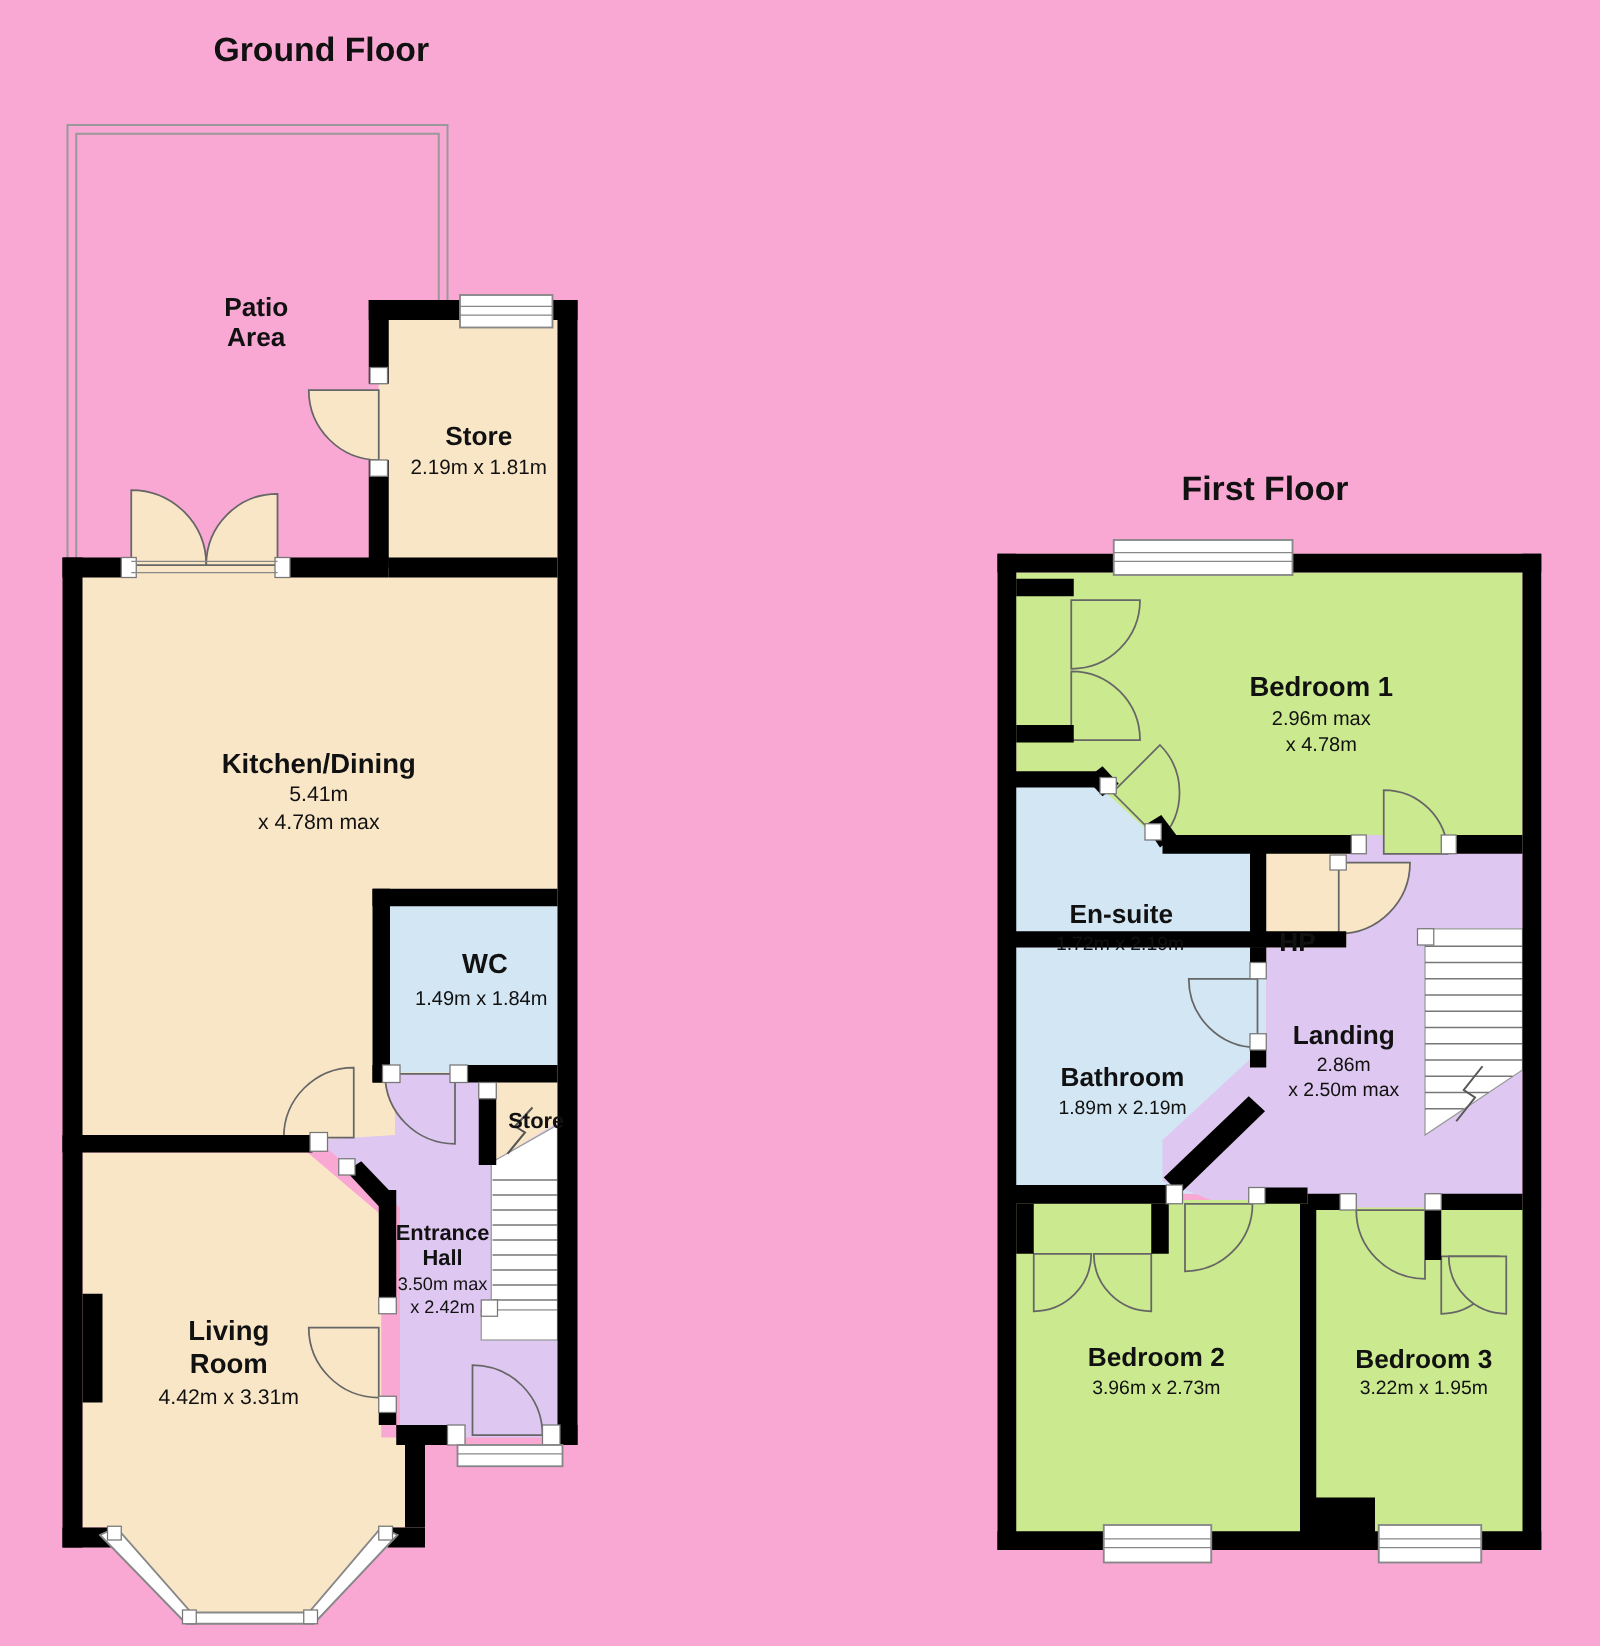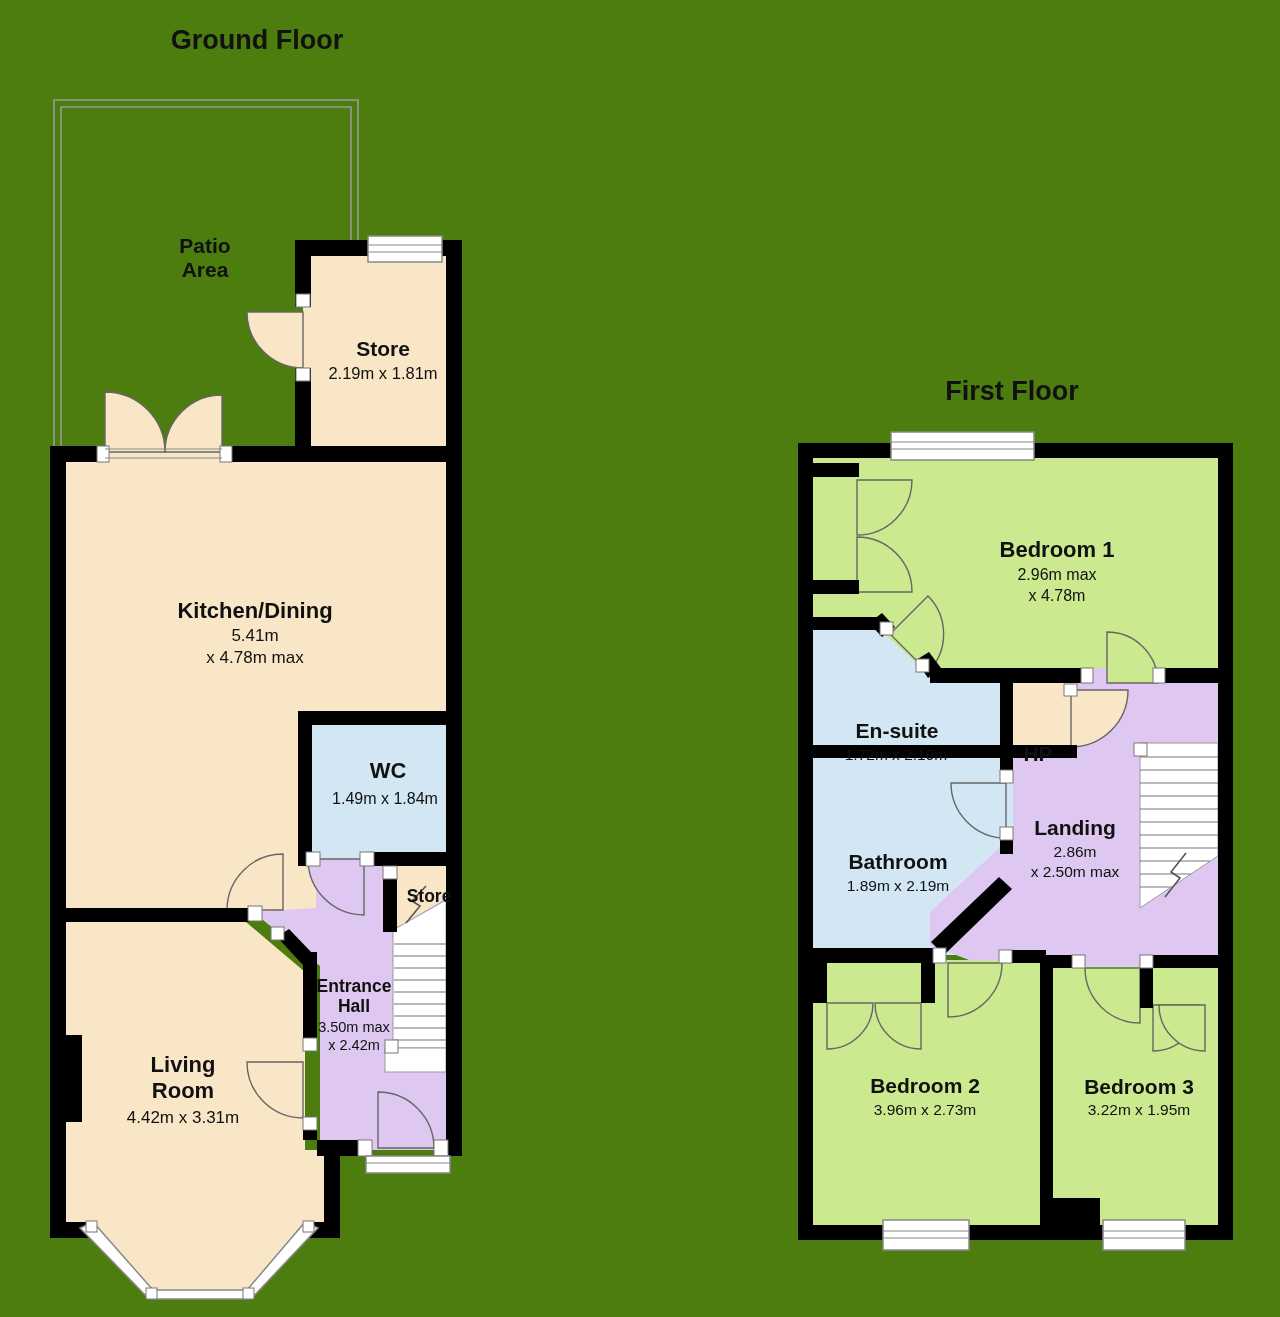--- a/index.html
+++ b/index.html
@@ -1,16 +1,16 @@
 <!DOCTYPE html>
 <html><head>
 <meta charset="utf-8">
 <style>
   html,body{margin:0;padding:0;background:#ffffff;}
-  .page{width:1280px;height:1317px;position:relative;background:#4d7c0f;}
+  .page{width:1280px;height:1317px;position:relative;background:#f9a8d4;}
   svg{display:block;font-family:"Liberation Sans", sans-serif;}
   .w{fill:#000000;}
   .beige{fill:#F9E6C7;}
   .green{fill:#CBE98F;}
   .blue{fill:#D3E6F4;}
   .purple{fill:#DEC7F0;}
   .arc{stroke:#666666;stroke-width:1.4;}
   .arcb{fill:#F9E6C7;}
   .arcg{fill:#CBE98F;}
   .arcp{fill:#DEC7F0;}

